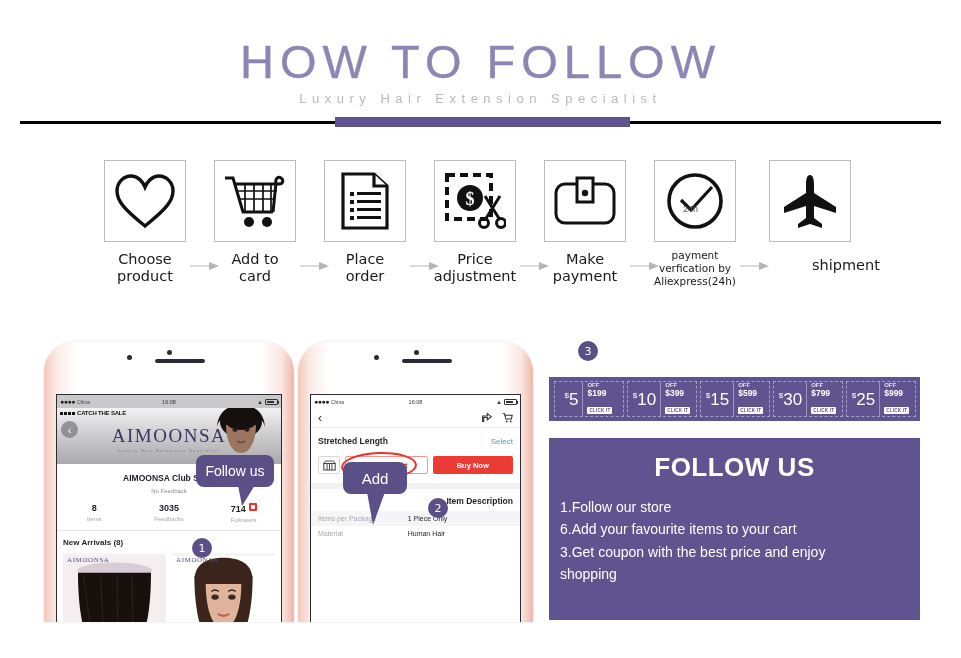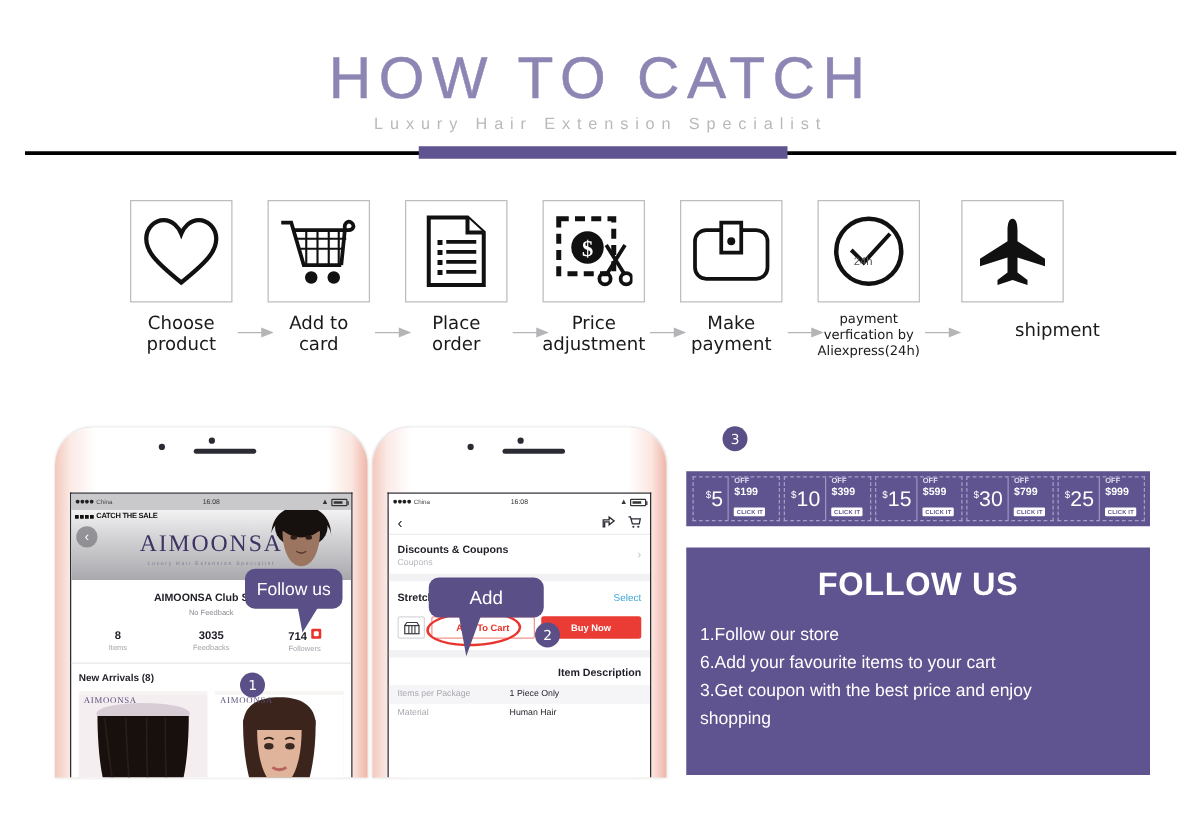--- a/index.html
+++ b/index.html
@@ -264,21 +264,21 @@
   .fp-title {
     text-align: center; font-size: 26px; font-weight: bold;
     padding-top: 14px; letter-spacing: 0.5px;
   }
   .fp-list { padding: 13px 11px 0 11px; font-size: 14px; line-height: 1.6; }
 </style>
 </head>
 <body>
 
 <div class="header">
-  <div class="main-title">HOW TO CATCH</div>
+  <div class="main-title">HOW TO FOLLOW</div>
   <div class="sub-title">Luxury Hair Extension Specialist</div>
   <div class="rule-black"></div>
   <div class="rule-purple"></div>
 </div>
 
 <div class="flow">
 
   <div class="step" style="left:99px;">
     <div class="step-box">
       <svg width="62" height="56" viewBox="0 0 62 56">
@@ -553,25 +553,20 @@
           <path d="M2 12 V5 H8 V2 L13 6 L8 10 V7 H3.5 V12 Z" fill="none" stroke="#2b2b33" stroke-width="1.3"></path>
         </svg>
         <svg width="11" height="11" viewBox="0 0 14 14">
           <path d="M1 2 H3 L5 9 H12 L13 4 H4" fill="none" stroke="#2b2b33" stroke-width="1.3"></path>
           <circle cx="6" cy="12" r="1.1" fill="#2b2b33"></circle>
             <circle cx="11" cy="12" r="1.1" fill="#2b2b33"></circle>
         </svg>
       </div>
     </div>
 
-    <div class="row-block">
-      <div class="row-title">Discounts &amp; Coupons</div>
-      <div class="row-sub">Coupons</div>
-      <div class="chev-r">›</div>
-    </div>
 
     <div class="len-row">
       <div class="len-label">Stretched Length</div>
       <div class="len-select">Select</div>
     </div>
 
     <div class="cart-row">
       <div class="shop-ico">
         <svg width="13" height="11" viewBox="0 0 16 13">
           <rect x="1" y="4" width="14" height="8" fill="none" stroke="#3b3b42" stroke-width="1.2"></rect>
@@ -590,21 +585,21 @@
     </div>
     <div class="desc-row">
       <div class="desc-k">Material</div>
       <div class="desc-v">Human Hair</div>
     </div>
   </div>
 
   <div class="badge" style="left:130px; top:156px;">2</div>
 </div>
 
-<div class="bubble" style="left:343px; top:462px; width:92px; height:32px; font-size:15px;">
+<div class="bubble" style="left:343px; top:462px; width:64px; height:32px; font-size:15px;">
   <span>Add</span>
   <svg class="tail" style="left:24px; top:30px;" width="24" height="34" viewBox="0 0 24 34">
     <path d="M0 0 L18 0 L6 33 Z" fill="#5a4f86"></path>
   </svg>
 </div>
 
 <div class="badge" style="left:578px; top:341px;">3</div>
 
 <div class="coupon-strip">
   <div class="coupon">

